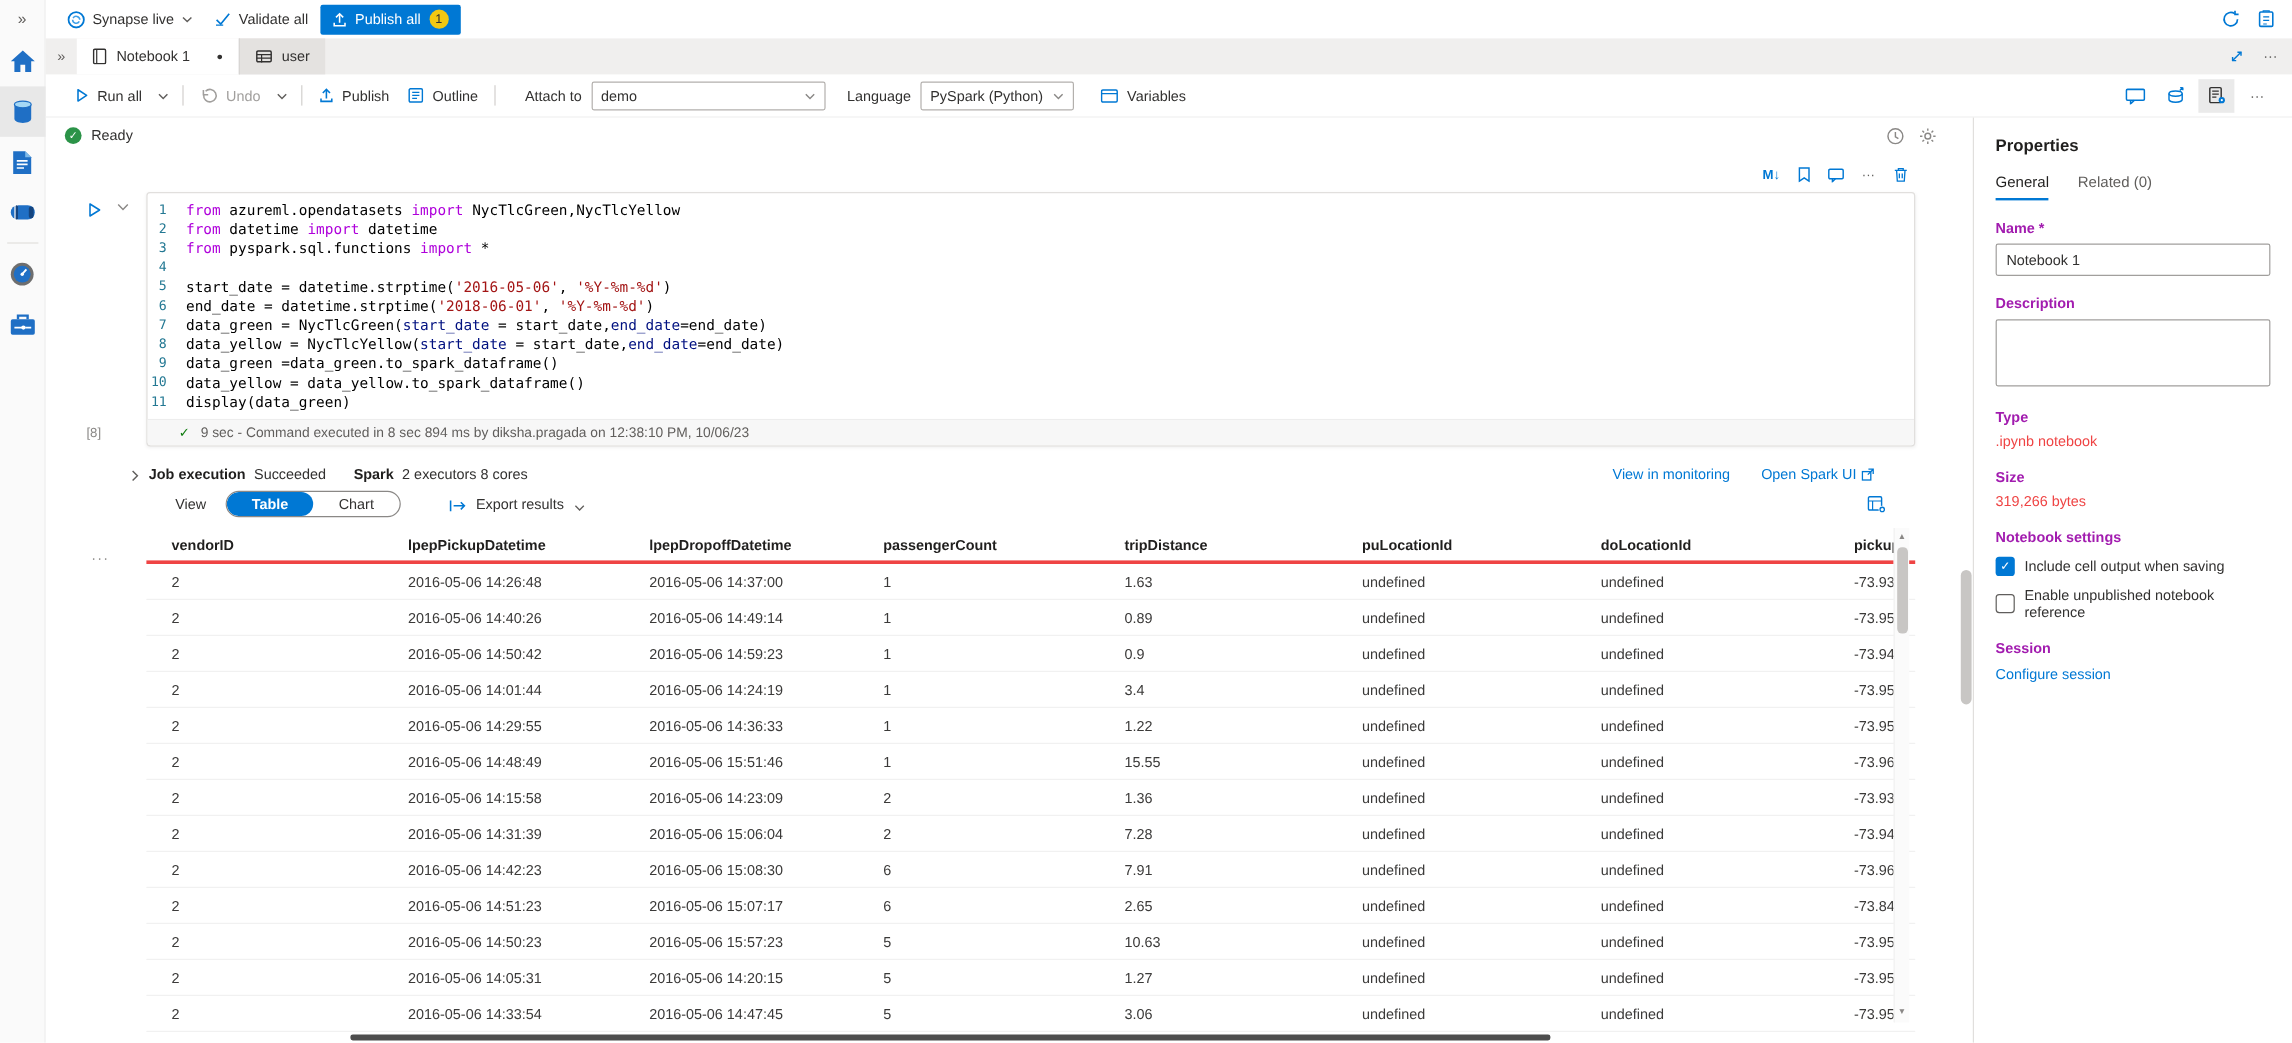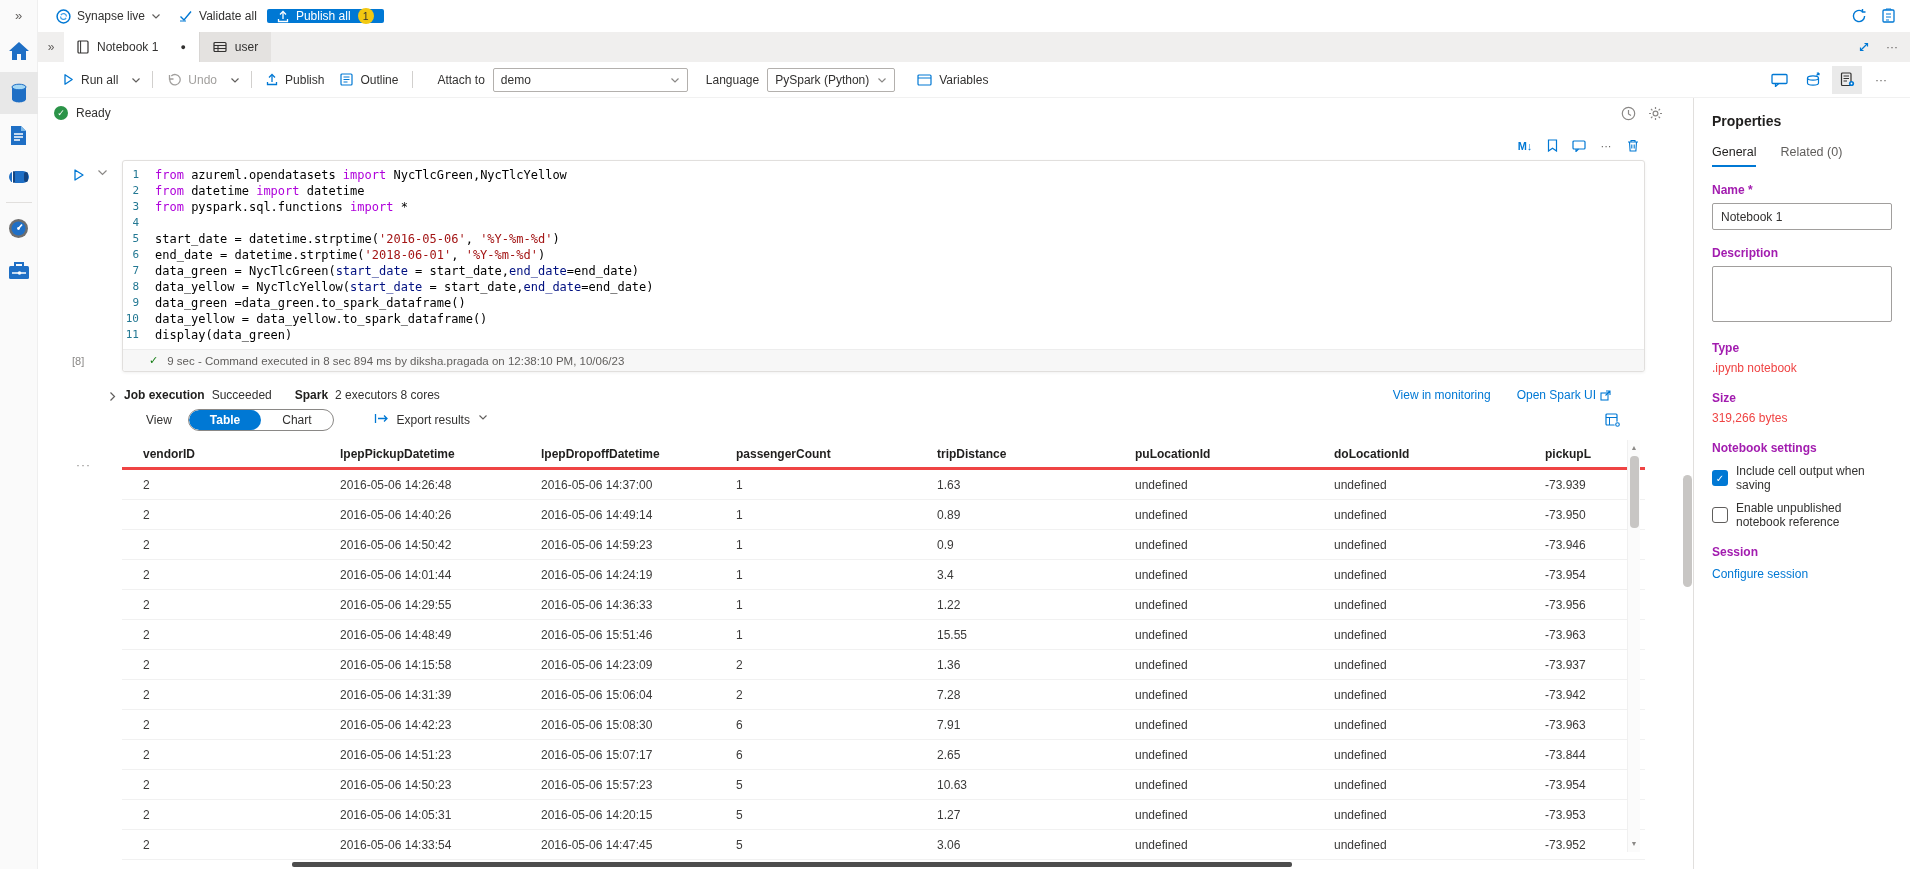--- a/index.html
+++ b/index.html
@@ -13,21 +13,21 @@
   .rail-chev{height:30px;display:flex;align-items:center;justify-content:center;color:#605e5c;font-size:13px;width:100%;cursor:pointer}
   .rail-btn{width:38px;height:42px;display:flex;align-items:center;justify-content:center;cursor:pointer}
   .rail-btn.sel{background:#e8e8e8}
   .rail-sep{width:26px;border-top:1px solid #e1dfdd;margin:4px 0}
 
   
   .main{flex:1;display:flex;flex-direction:column;min-width:0}
 
   .cmdbar{height:32px;display:flex;align-items:center;padding:0 10px;gap:2px;flex:none}
   .cmd-item{display:flex;align-items:center;gap:6px;padding:0 8px;height:26px;cursor:pointer;white-space:nowrap}
-  .publish-btn{background:var(--c-accent,#0078d4);color:#fff;border-radius:2px;height:14px;display:flex;align-items:center;gap:7px;padding:0 10px;cursor:pointer}
+  .publish-btn{background:var(--c-accent,#0078d4);color:#fff;border-radius:2px;height:25px;display:flex;align-items:center;gap:7px;padding:0 10px;cursor:pointer}
   .badge{background:var(--c-badge,#f2c811);color:#323130;border-radius:50%;width:16px;height:16px;font-size:10.5px;display:flex;align-items:center;justify-content:center}
   .cmd-right{margin-left:auto;display:flex;align-items:center;gap:14px;padding-right:4px}
 
   .tabstrip{height:30px;background:#f0efee;display:flex;align-items:stretch;flex:none}
   .tab-chev{width:26px;display:flex;align-items:center;justify-content:center;color:#605e5c;cursor:pointer}
   .tab{display:flex;align-items:center;gap:8px;padding:0 13px;cursor:pointer;white-space:nowrap}
   .tab.active{background:#fff}
   .tab.inactive{background:#e4e2e0;border-left:1px solid #d8d6d4}
   .dirty{font-size:9px;color:#323130;margin-left:14px}
   .strip-right{margin-left:auto;display:flex;align-items:center;gap:16px;padding-right:12px;color:#605e5c}
@@ -77,39 +77,39 @@
   .jobrow .chev{margin-left:-14px;color:#605e5c}
   .bold{font-weight:700;color:#201f1e}
   .job-links{margin-left:auto;display:flex;gap:26px;align-items:center;padding-right:34px}
   .link{color:var(--c-link,#0078d4);cursor:pointer;display:flex;align-items:center;gap:4px;white-space:nowrap}
 
   .resultsrow{grid-column:2;display:flex;align-items:center;gap:16px;height:36px;padding-left:24px}
   .gutter-dots{color:#8a8886;letter-spacing:1px;padding-top:56px;padding-left:4px;cursor:pointer}
   .pill{display:flex;border:1px solid #8a8886;border-radius:12px;height:22px;overflow:hidden;cursor:pointer}
   .pill-seg{padding:0 21px;line-height:20px;color:#323130}
   .pill-seg.sel{background:var(--c-accent,#0078d4);color:#fff;border-radius:11px;font-weight:600}
-  .export{display:flex;align-items:flex-start;gap:8px;margin-left:24px;cursor:pointer}
+  .export{display:flex;align-items:flex-end;gap:8px;margin-left:24px;cursor:pointer}
   .res-right{margin-left:auto;padding-right:24px;cursor:pointer}
 
   .tablewrap{grid-column:2;position:relative;margin-top:2px}
   .thead,.trow{display:grid;grid-template-columns:197px 201px 195px 201px 198px 199px 211px minmax(60px,1fr)}
   .thead{height:30px;align-items:center;border-bottom:3px solid #ef4444;font-weight:700;color:#201f1e}
   .trow{height:30px;align-items:center;border-bottom:1px solid #f1f1f1;color:#3b3a39}
   .th,.td{padding-left:21px;white-space:nowrap;overflow:hidden}
 
   .vscroll{position:absolute;right:5px;top:0;width:13px;height:412px;background:#fbfbfb;border-left:1px solid #f0f0f0;display:flex;flex-direction:column;align-items:center;cursor:pointer}
   .vs-arrow{color:#8a8886;font-size:7px;height:14px;display:flex;align-items:center}
   .vs-thumb{width:9px;height:72px;background:#c8c6c4;border-radius:4px;margin-top:2px}
   .vs-down{position:absolute;bottom:2px}
   .hscroll{position:absolute;left:254px;bottom:2px;width:1000px;height:5px;background:#4d4d4d;border-radius:2px;cursor:pointer}
   .nbscroll{position:absolute;right:1px;top:0;bottom:0;width:10px;cursor:pointer}
   .nbs-thumb{position:absolute;top:377px;right:0;width:9px;height:112px;background:#c8c6c4;border-radius:5px}
 
   
-  .props{width:217px;flex:none;border-left:1px solid #e1dfdd;padding:15px 18px;overflow:hidden}
+  .props{width:266px;flex:none;border-left:1px solid #e1dfdd;padding:15px 18px;overflow:hidden}
   .props-title{font-size:14px;font-weight:700;color:#201f1e}
   .ptabs{display:flex;gap:24px;margin-top:16px}
   .ptab{padding-bottom:6px;cursor:pointer;font-size:12.5px}
   .ptab.active{border-bottom:2px solid var(--c-accent,#0078d4);color:#201f1e}
   .ptab.inactive{color:#605e5c}
   .plabel{display:block;margin-top:16px;font-weight:600;color:#a21caf;font-size:12px}
   .pinput{margin-top:6px;height:27px;width:100%;border:1px solid #a19f9d;border-radius:2px;padding:0 8px;font-family:"Liberation Sans",sans-serif;font-size:12px;color:#323130}
   .ptextarea{margin-top:6px;height:56px;width:100%;border:1px solid #a19f9d;border-radius:2px;resize:none}
   .pvalue{margin-top:6px;color:#ef4444}
   .checkrow{display:flex;align-items:center;gap:8px;margin-top:9px;cursor:pointer}

